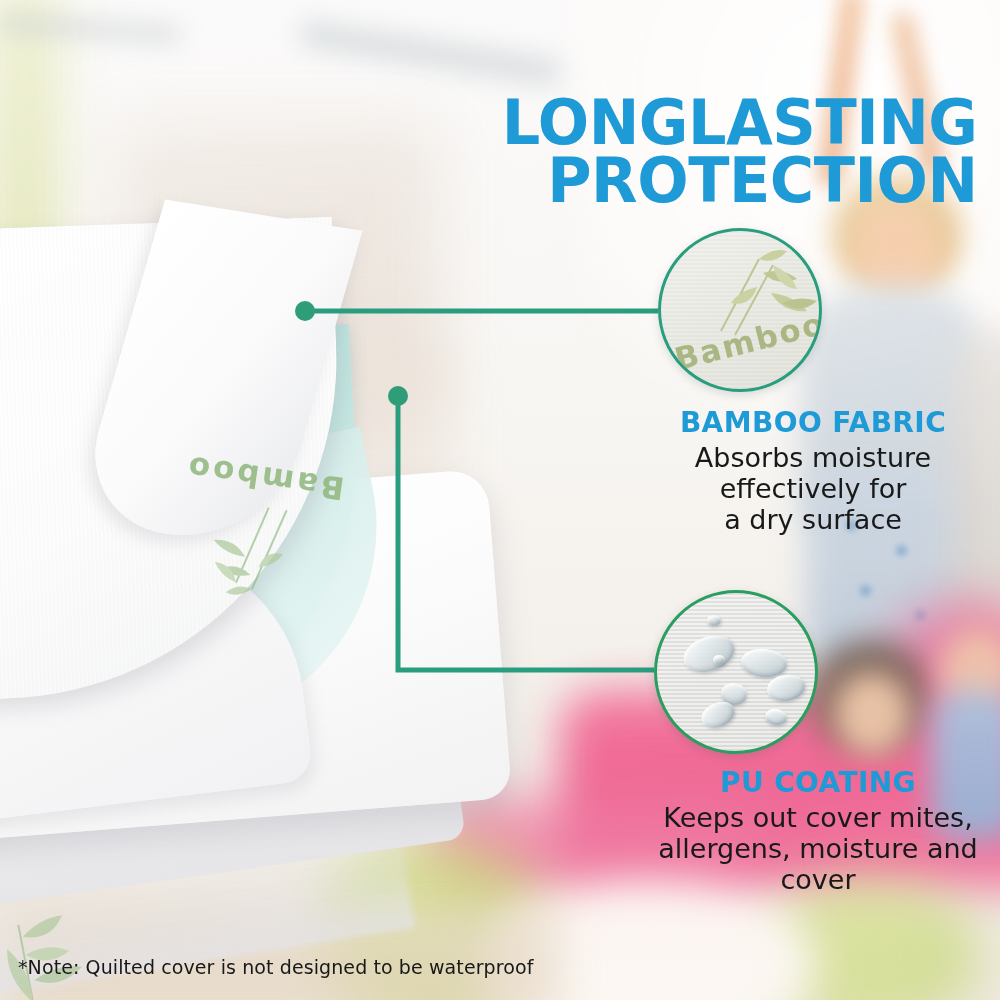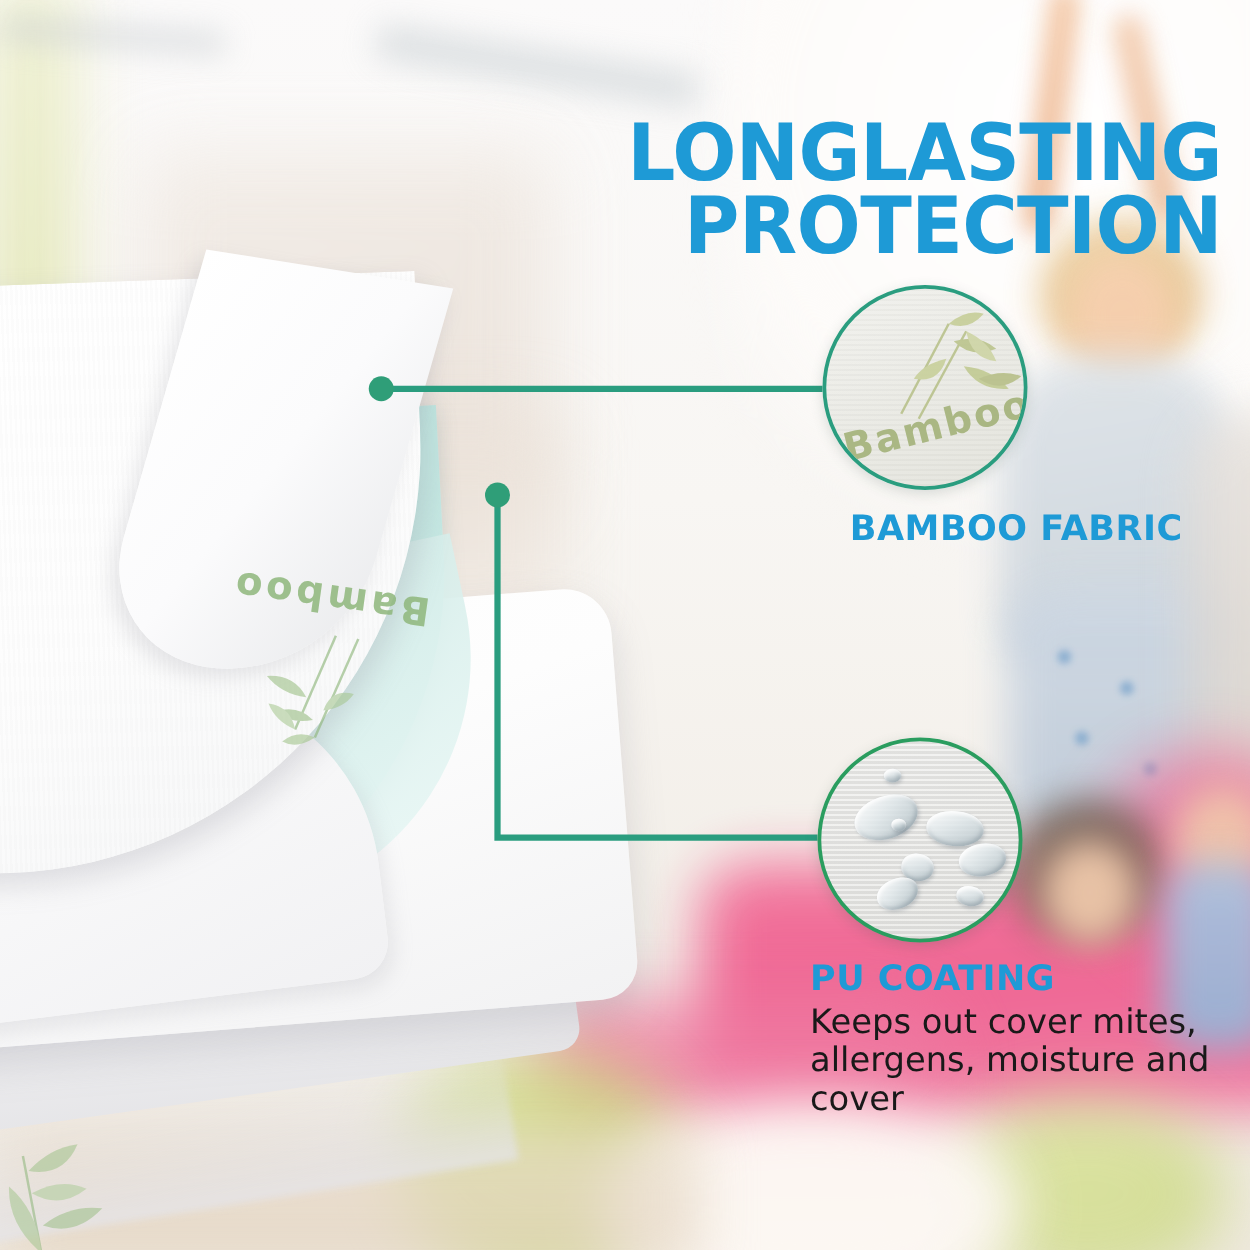--- a/index.html
+++ b/index.html
@@ -265,21 +265,21 @@
   .feature h3 {
     font-family:"DejaVu Sans", sans-serif;
     font-weight:700; color:#1e9ad6;
     font-size:28px; letter-spacing:.4px; margin-bottom:4px;
   }
   .feature p {
     font-family:"DejaVu Sans", sans-serif;
     color:#191919; font-size:27px; line-height:1.14; font-weight:400;
   }
   #feature-bamboo { left:648px; top:406px; width:330px;text-align:center; }
-  #feature-pu     { left:648px; top:766px; width:340px; }
+  #feature-pu     { left:648px; top:766px; width:340px;text-align:center; }
 
   .footnote {
     position:absolute; left:18px; bottom:22px;
     font-family:"DejaVu Sans", sans-serif;
     font-size:19px; color:#181818; letter-spacing:.1px;
   }
 </style>
 </head>
 <body>
 
@@ -405,25 +405,31 @@
     </div>
   </div>
 
   <div class="headline">
     <span class="l1">LONGLASTING</span>
     <span class="l2">PROTECTION</span>
   </div>
 
   <div class="feature" id="feature-bamboo">
     <h3>BAMBOO FABRIC</h3>
+    <p>
+      <span>Absorbs moisture</span><br>
+      <span>effectively for</span><br>
+      <span>a dry surface</span>
+    </p>
   </div>
 
   <div class="feature" id="feature-pu">
     <h3>PU COATING</h3>
     <p>
       <span>Keeps out cover mites,</span><br>
       <span>allergens, moisture and</span><br>
       <span>cover</span>
     </p>
   </div>
 
+  <div class="footnote">*Note: Quilted cover is not designed to be waterproof</div>
 
 </div>
 
 </body></html>

